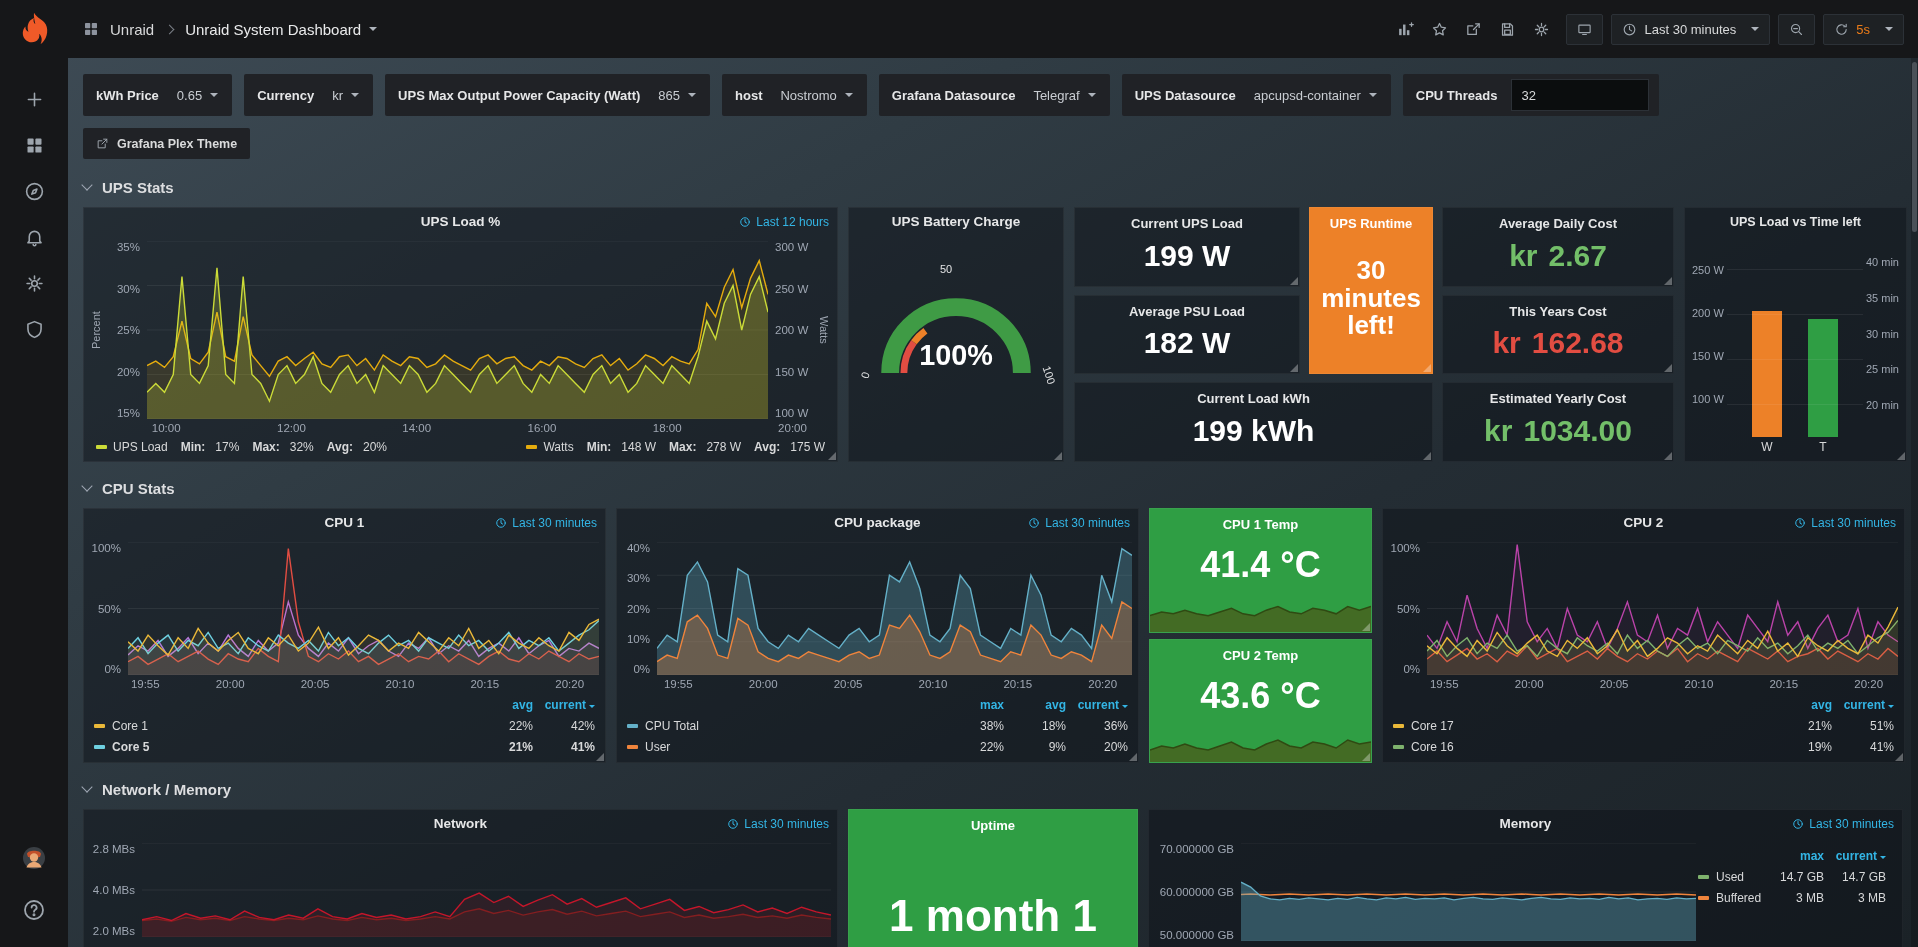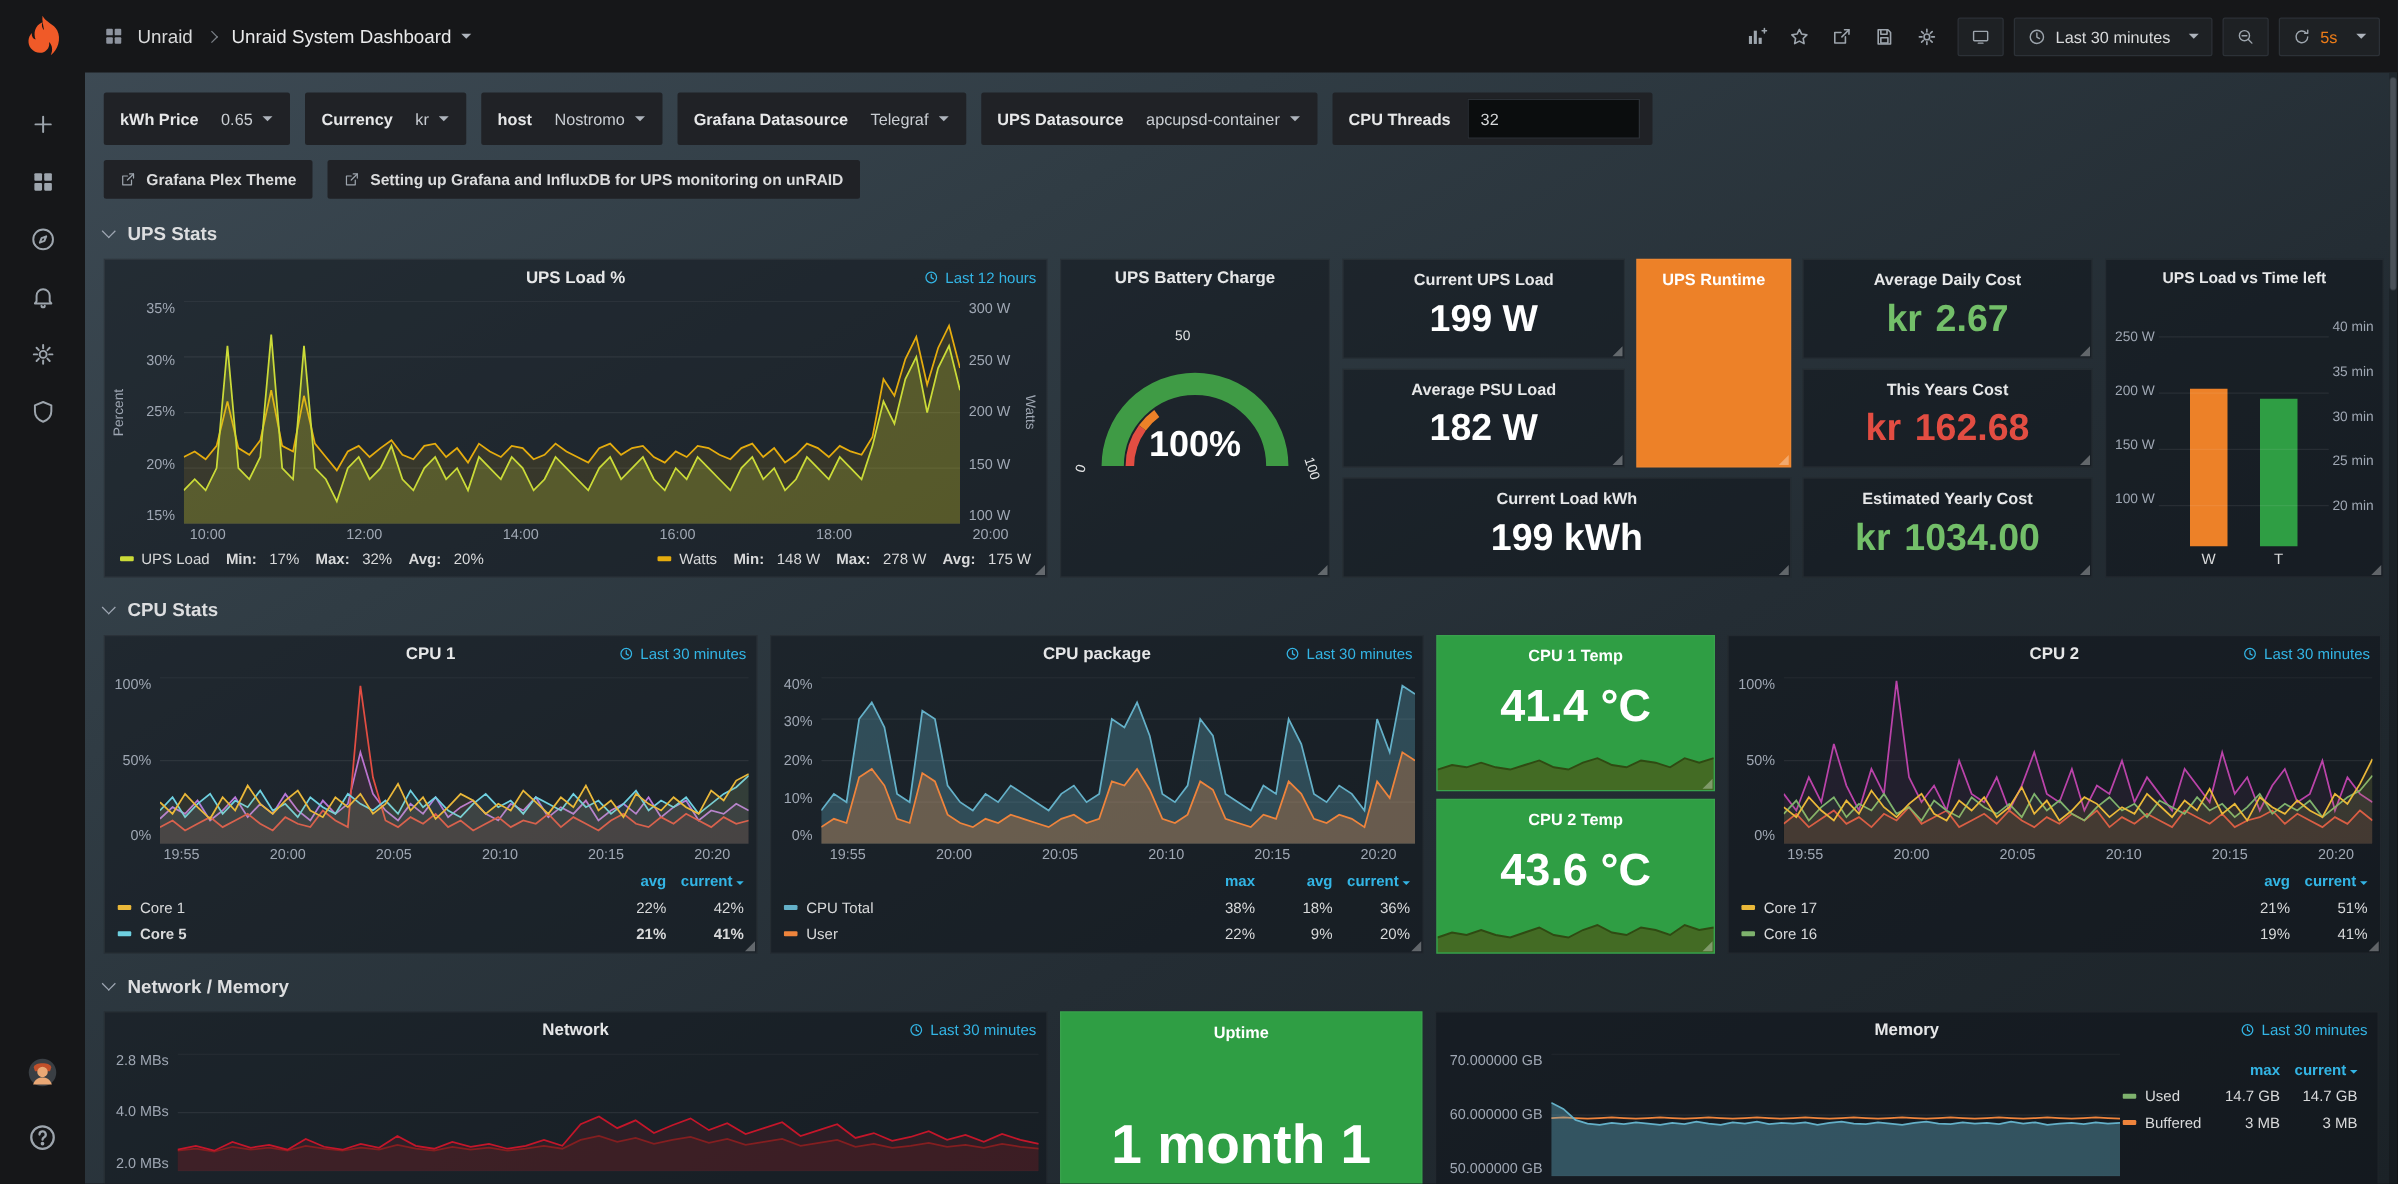--- a/index.html
+++ b/index.html
@@ -276,20 +276,24 @@
         <div class="var-row">
             <div class="var-pill">
               <span class="var-label">kWh Price</span>
               <span class="var-value">0.65<span class="caret"></span></span>
             </div>
             <div class="var-pill">
               <span class="var-label">Currency</span>
               <span class="var-value">kr<span class="caret"></span></span>
             </div>
             <div class="var-pill">
+              <span class="var-label">UPS Max Output Power Capacity (Watt)</span>
+              <span class="var-value">865<span class="caret"></span></span>
+            </div>
+            <div class="var-pill">
               <span class="var-label">host</span>
               <span class="var-value">Nostromo<span class="caret"></span></span>
             </div>
             <div class="var-pill">
               <span class="var-label">Grafana Datasource</span>
               <span class="var-value">Telegraf<span class="caret"></span></span>
             </div>
             <div class="var-pill">
               <span class="var-label">UPS Datasource</span>
               <span class="var-value">apcupsd-container<span class="caret"></span></span>
@@ -300,28 +304,20 @@
             </div>
           </div>
         <div class="var-row links">
           <a class="link-pill">
             <svg viewBox="0 0 24 24" class="ic">
                 <path d="M14 4h6v6"></path>
                 <path d="M20 4l-9 9"></path>
                 <path d="M17 13v7H4V7h7"></path>
               </svg>
             <span>Grafana Plex Theme</span>
-          </a>
-          <a class="link-pill">
-            <svg viewBox="0 0 24 24" class="ic">
-                <path d="M14 4h6v6"></path>
-                <path d="M20 4l-9 9"></path>
-                <path d="M17 13v7H4V7h7"></path>
-              </svg>
-            <span>Setting up Grafana and InfluxDB for UPS monitoring on unRAID</span>
           </a>
         </div>
       </div>
 
       <div class="row-head">
         <span class="row-chev"></span>
         <span>UPS Stats</span>
       </div>
       <div class="row-panels" style="height:255px">
 
@@ -418,20 +414,21 @@
           </div>
         </div>
 
         <div class="stats-grid">
           <div class="panel" style="grid-row:1;grid-column:1">
             <div class="stat-title">Current UPS Load</div>
             <div class="stat-value">199 W</div>
           </div>
           <div class="panel orange-bg" style="grid-row:1/3;grid-column:2">
             <div class="stat-title">UPS Runtime</div>
+            <div class="stat-value wrapval">30 minutes left!</div>
           </div>
           <div class="panel" style="grid-row:1;grid-column:3">
             <div class="stat-title">Average Daily Cost</div>
             <div class="stat-value">
                 <span class="money v-green">
                   <span>kr</span>
                   <span>2.67</span>
                 </span>
               </div>
           </div>

